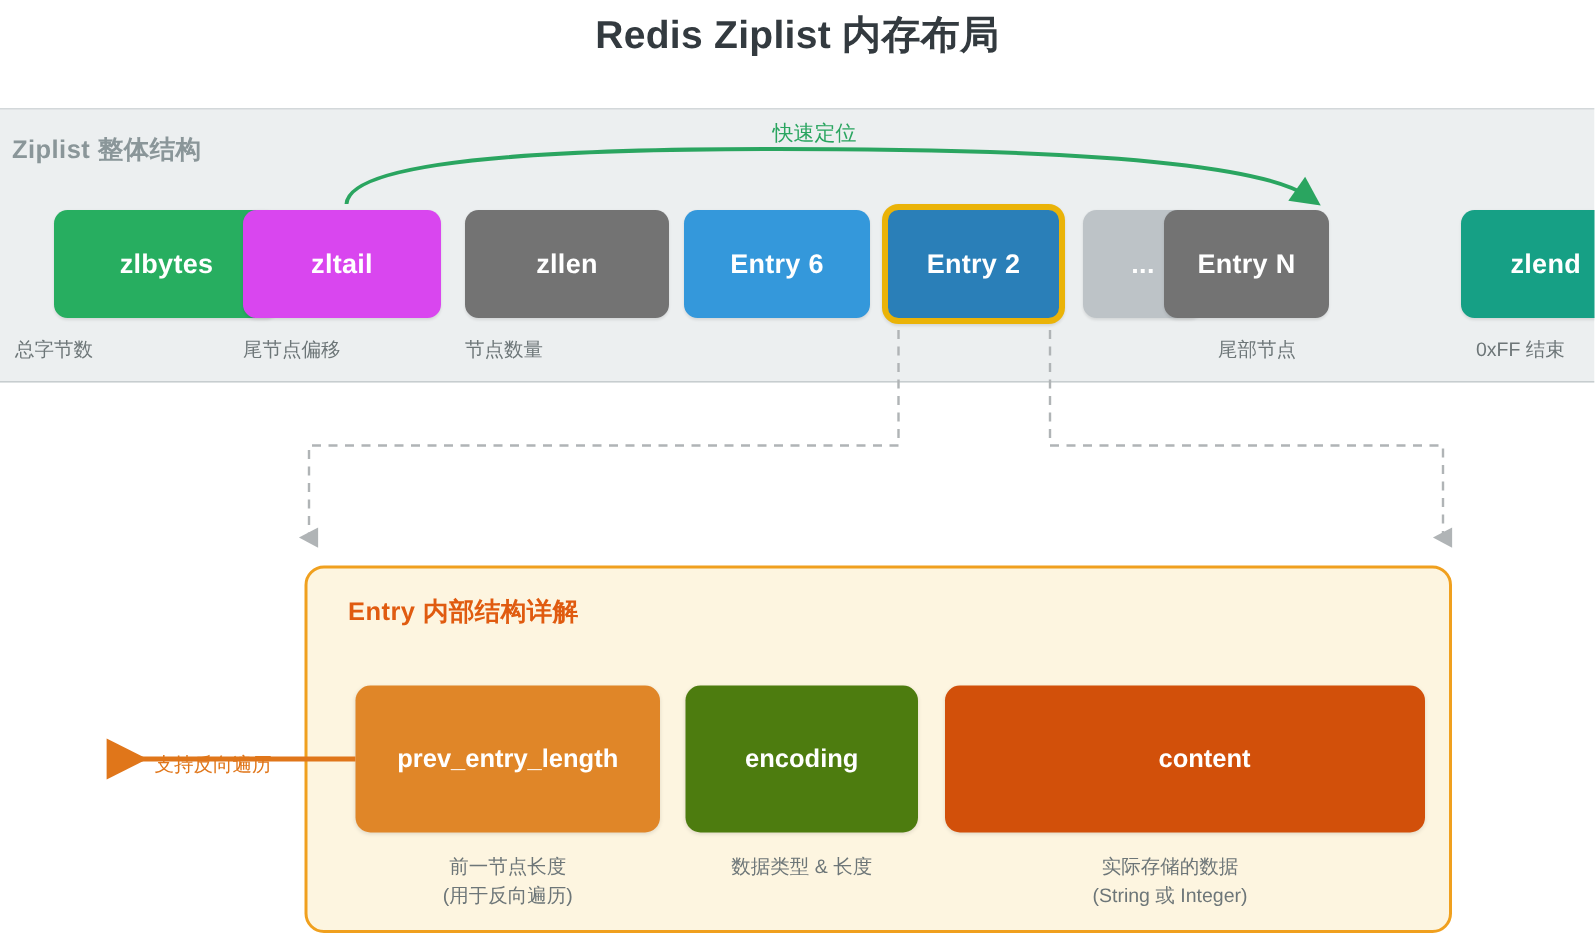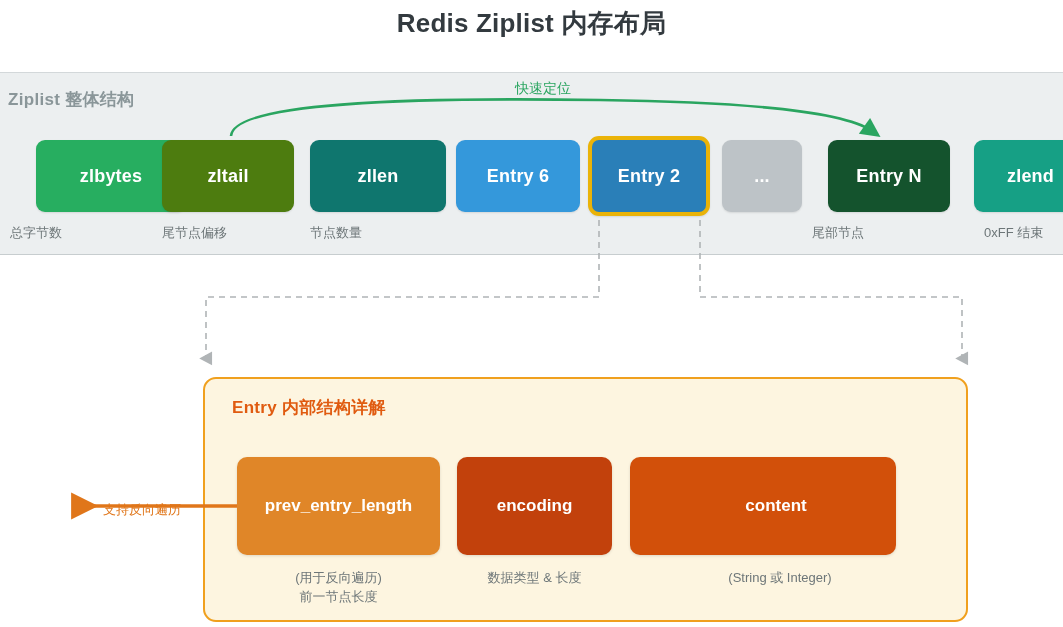--- a/index.html
+++ b/index.html
@@ -157,28 +157,28 @@
 
 <div id="page-title">Redis Ziplist 内存布局</div>
 
 <div id="overview-panel">
   <div id="overview-title">Ziplist 整体结构</div>
 </div>
 
 <div id="blocks-host">
     <div class="blk" style="left: 10px; width: 150px; background: rgb(39, 174, 96); color: rgb(255, 255, 255); margin-left: 26px;">zlbytes</div>
     <div class="blk-cap" style="left: 10px; width: 150px;">总字节数</div>
-    <div class="blk" style="left: 162px; width: 132px; background: #4d7c0f; color: rgb(255, 255, 255);">zltail</div>
+    <div class="blk" style="left: 162px; width: 132px; background: #d946ef; color: rgb(255, 255, 255);">zltail</div>
     <div class="blk-cap" style="left: 162px; width: 146px;">尾节点偏移</div>
-    <div class="blk" style="left: 310px; width: 136px; background: #0f766e; color: rgb(255, 255, 255);">zllen</div>
+    <div class="blk" style="left: 310px; width: 136px; background: #737373; color: rgb(255, 255, 255);">zllen</div>
     <div class="blk-cap" style="left: 310px; width: 136px;">节点数量</div>
     <div class="blk" style="left: 456px; width: 124px; background: rgb(52, 152, 219); color: rgb(255, 255, 255);">Entry 6</div>
     <div class="blk sel" style="left: 588px; width: 122px; background: rgb(42, 127, 184); color: rgb(255, 255, 255);">Entry 2</div>
     <div class="blk" style="left: 722px; width: 80px; background: rgb(189, 195, 199); color: rgb(255, 255, 255);">...</div>
-    <div class="blk" style="left: 828px; width: 122px; background: #14532d; color: rgb(255, 255, 255);">Entry N</div>
+    <div class="blk" style="left: 776px; width: 110px; background: #737373; color: rgb(255, 255, 255);">Entry N</div>
     <div class="blk-cap" style="left: 812px; width: 122px;">尾部节点</div>
     <div class="blk" style="left: 946px; width: 113px; background: rgb(22, 160, 133); color: rgb(255, 255, 255); margin-left: 28px;">zlend</div>
     <div class="blk-cap" style="left: 984px; width: 108px;">0xFF 结束</div>
   </div>
 
 <svg class="layer">
   <defs>
     <marker id="greenHead" markerWidth="9" markerHeight="9" refX="4" refY="4.2" orient="auto">
       <path d="M0.5,0.5 L8,4.2 L0.5,8" fill="#2aa560"></path>
     </marker>
@@ -200,29 +200,30 @@
   </g>
 </svg>
 
 <div id="entry-card">
   <div id="entry-card-title">Entry 内部结构详解</div>
 </div>
 
 <div id="fields-host">
     <div class="field" style="left: 237px; width: 203px; background: rgb(224, 134, 40);">prev_entry_length</div>
     <div class="field-cap" style="left: 237px; width: 203px;">
+      <div>前一节点长度</div>
       <div>(用于反向遍历)</div>
-      <div>前一节点长度</div>
     </div>
-    <div class="field" style="left: 457px; width: 155px; background: #c2410c;">encoding</div>
+    <div class="field" style="left: 457px; width: 155px; background: #4d7c0f;">encoding</div>
     <div class="field-cap" style="left: 457px; width: 155px;">
       <div>数据类型 &amp; 长度</div>
     </div>
-    <div class="field" style="left: 630px; width: 266px; background: rgb(210, 80, 10); padding-left: 26px;">content</div>
+    <div class="field" style="left: 630px; width: 320px; background: rgb(210, 80, 10); padding-left: 26px;">content</div>
     <div class="field-cap" style="left: 630px; width: 300px;">
+      <div>实际存储的数据</div>
       <div>(String 或 Integer)</div>
     </div>
   </div>
 
 <svg class="layer">
   <path d="M 237,506 L 83,506" stroke="#e0761a" stroke-width="3.4" fill="none" marker-end="url(#orangeHead)"></path>
 </svg>
 <div id="backward-label">支持反向遍历</div>
 
 </body></html>

